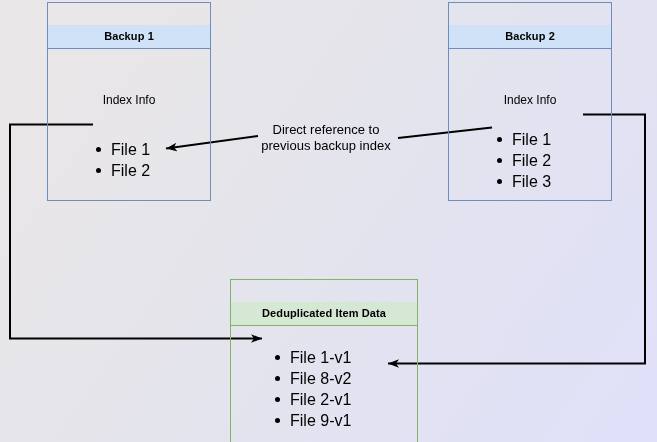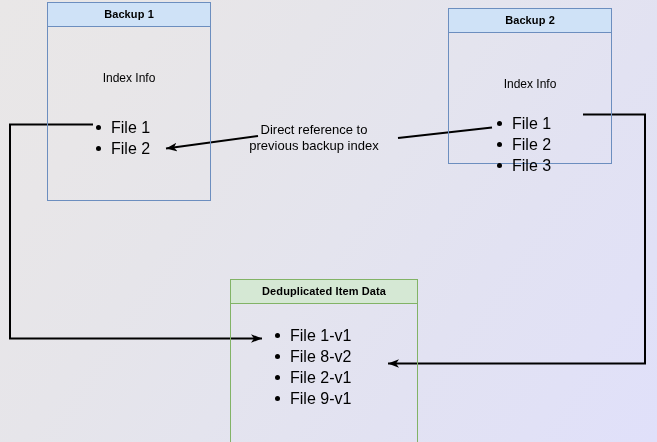--- a/index.html
+++ b/index.html
@@ -37,20 +37,21 @@
   }
   .box-header {
     box-sizing: border-box;
     width: 100%;
     text-align: center;
     font-weight: bold;
     font-size: 11px;
     line-height: 12px;
     color: #000000;
     letter-spacing: 0.1px;
+    margin-top: 22px;
   }
   .box-body {
     box-sizing: border-box;
     width: 100%;
     position: relative;
   }
 
   
   .box-blue {
     border: 1px solid #6c8ebf;
@@ -150,21 +151,21 @@
     </div>
     <div class="box-body" style="height:175px;">
       <div class="index-title" style="top:42px;">Index Info</div>
       <ul class="file-list" style="left:46px; top:90px;">
         <li>File 1</li>
         <li>File 2</li>
       </ul>
     </div>
   </div>
 
-  <div class="box box-blue" style="left:448px; top:8px; width:164px; height:156px;">
+  <div class="box box-blue" style="left:448px; top:2px; width:164px; height:199px;">
     <div class="box-header">
       <span>Backup 2</span>
     </div>
     <div class="box-body" style="height:175px;">
       <div class="index-title" style="top:42px;">Index Info</div>
       <ul class="file-list" style="left:46px; top:80px;">
         <li>File 1</li>
         <li>File 2</li>
         <li>File 3</li>
       </ul>
@@ -178,18 +179,18 @@
     <div class="box-body" style="height:136px;">
       <ul class="file-list" style="left:42px; top:21px;">
         <li>File 1-v1</li>
         <li>File 8-v2</li>
         <li>File 2-v1</li>
         <li>File 9-v1</li>
       </ul>
     </div>
   </div>
 
-  <div class="center-label" style="left:224px; top:122px; width:180px;">
+  <div class="center-label" style="left:236px; top:122px; width:180px;">
     <div>Direct reference to</div>
     <div>previous backup index</div>
   </div>
 
 </div>
 
 </body></html>

